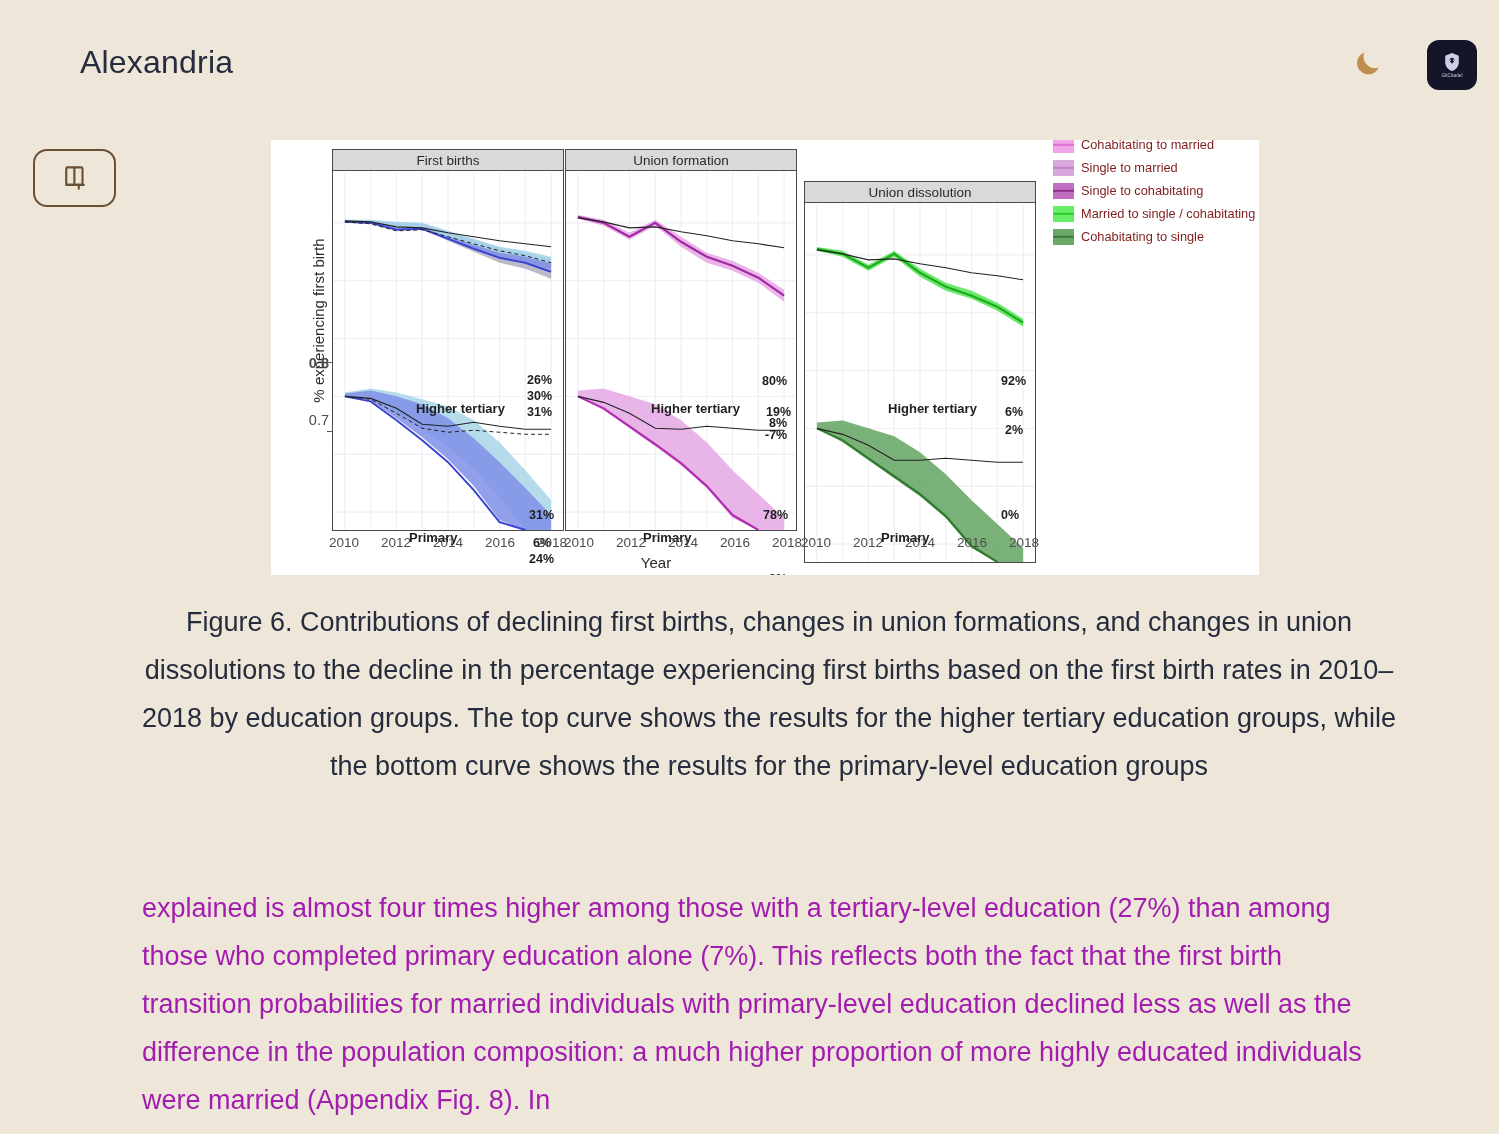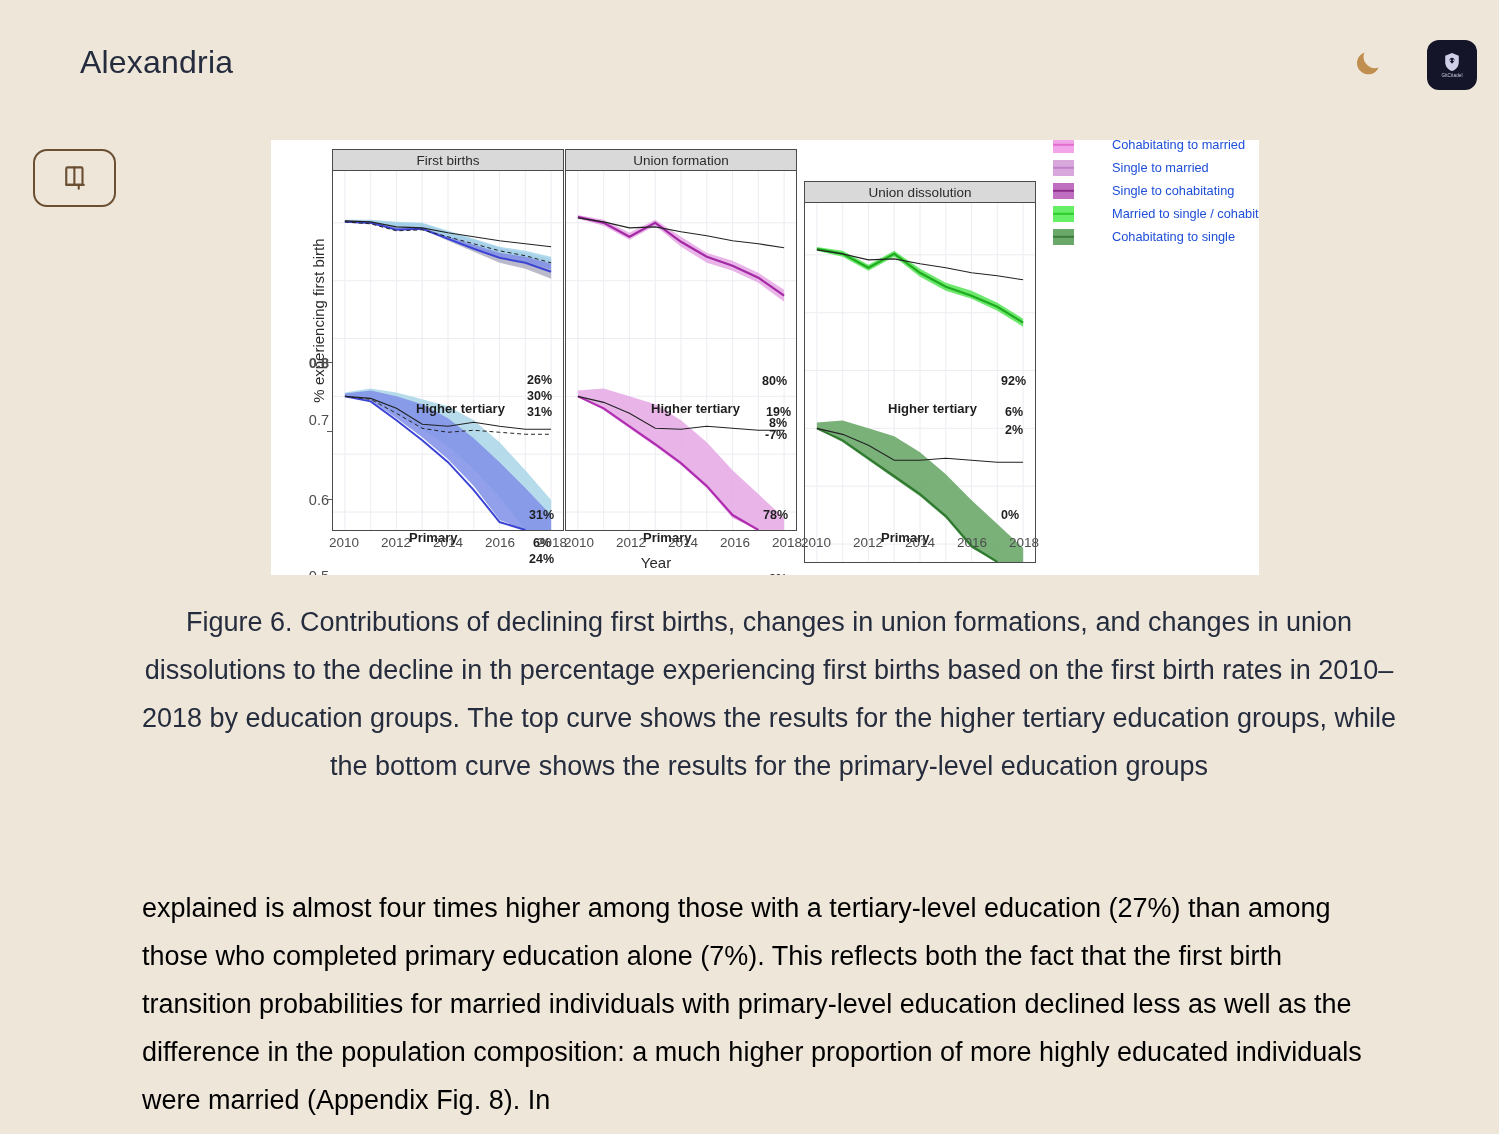--- a/index.html
+++ b/index.html
@@ -117,38 +117,38 @@
     display:flex; align-items:center; gap:7px; height:23px;
   }
   .legend-swatch{
     width:21px; height:16px; flex:0 0 auto; border:0;
     position:relative;
   }
   .legend-swatch i{
     position:absolute; left:0; right:0; top:50%; height:2.4px;
     transform:translateY(-50%); display:block;
   }
-  .legend-label{ font-size:12.8px; color:#1d4ed8; white-space:nowrap;margin-left:31px; }
+  .legend-label{ font-size:12.8px; color:#7f1d1d; white-space:nowrap; }
 
   .ann{
     position:absolute; font-size:12.5px; font-weight:700; color:#1e1e1e;
     white-space:nowrap;
   }
   .grp-label{
     position:absolute; font-size:13px; font-weight:700; color:#1e1e1e; white-space:nowrap;padding-left:28px;
   }
 
   
   .caption{
     position:absolute; left:140px; top:598px; width:1258px;
     text-align:center; font-size:27px; line-height:48px; color:#242c3d;
   }
   .bodytext{
     position:absolute; left:142px; top:884px; width:1254px;
-    text-align:left; font-size:27px; line-height:48px; color:#000000;
+    text-align:left; font-size:27px; line-height:48px; color:#a21caf;
   }
 </style>
 </head>
 <body>
 
 <div class="topbar">
   <div class="brand">Alexandria</div>
 
 
   <div class="moon-btn" style="right:108px;">
@@ -191,26 +191,20 @@
 
     </div>
     <div class="ytick-wrap">
       
     </div>
     <div class="ytick-wrap">
       
     </div>
     <div class="ytick" style="top:209px; left:0; width:58px;"></div>
 
-    <div class="ytick-wrap">
-      <div class="ytick" style="top:352px;">0.6</div>
-      <div class="ytickmark" style="top:359px;"></div>
-      <div class="ytick" style="top:428px;">0.5</div>
-
-    </div>
 
     <div class="panel" style="left:61px; width:232px;">
       <div class="panel-head">First births</div>
       <div class="panel-body">
         <svg viewBox="0 0 232 360" preserveAspectRatio="none">
           <g stroke="#ececf2" stroke-width="1">
             <line x1="12" y1="0" x2="12" y2="360"></line>
               <line x1="38" y1="0" x2="38" y2="360"></line>
             <line x1="64" y1="0" x2="64" y2="360"></line>
               <line x1="90" y1="0" x2="90" y2="360"></line>

